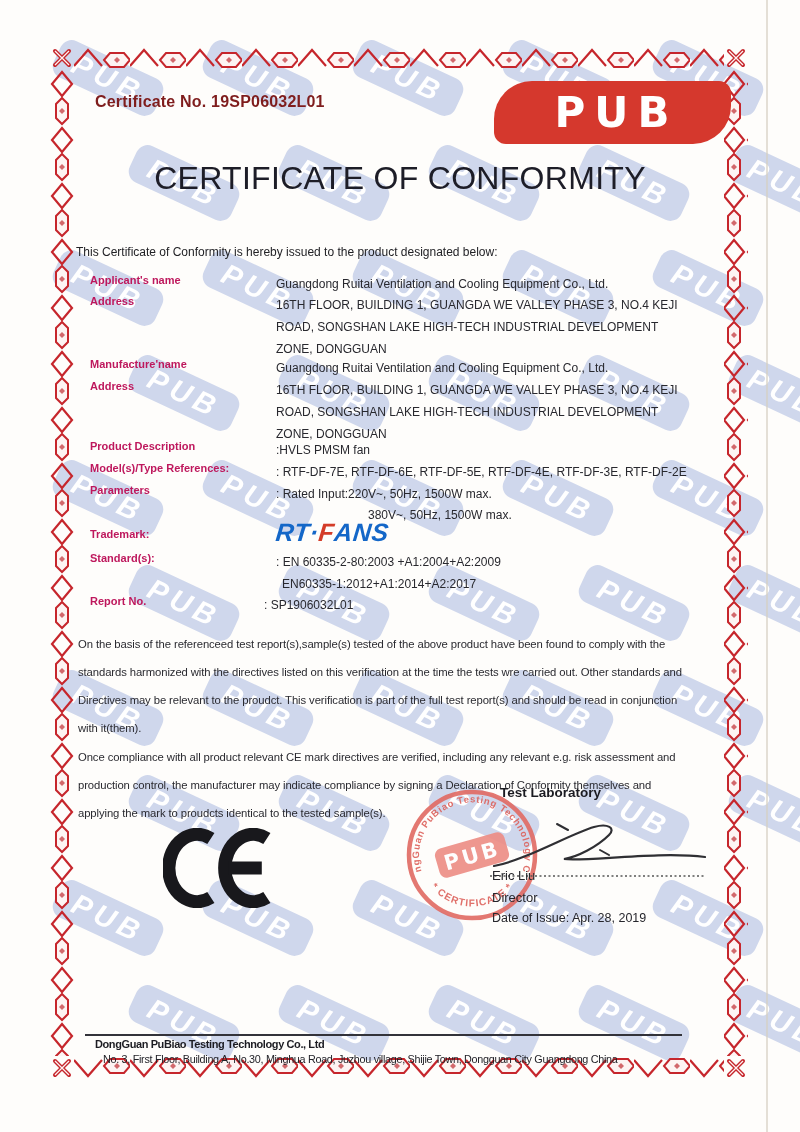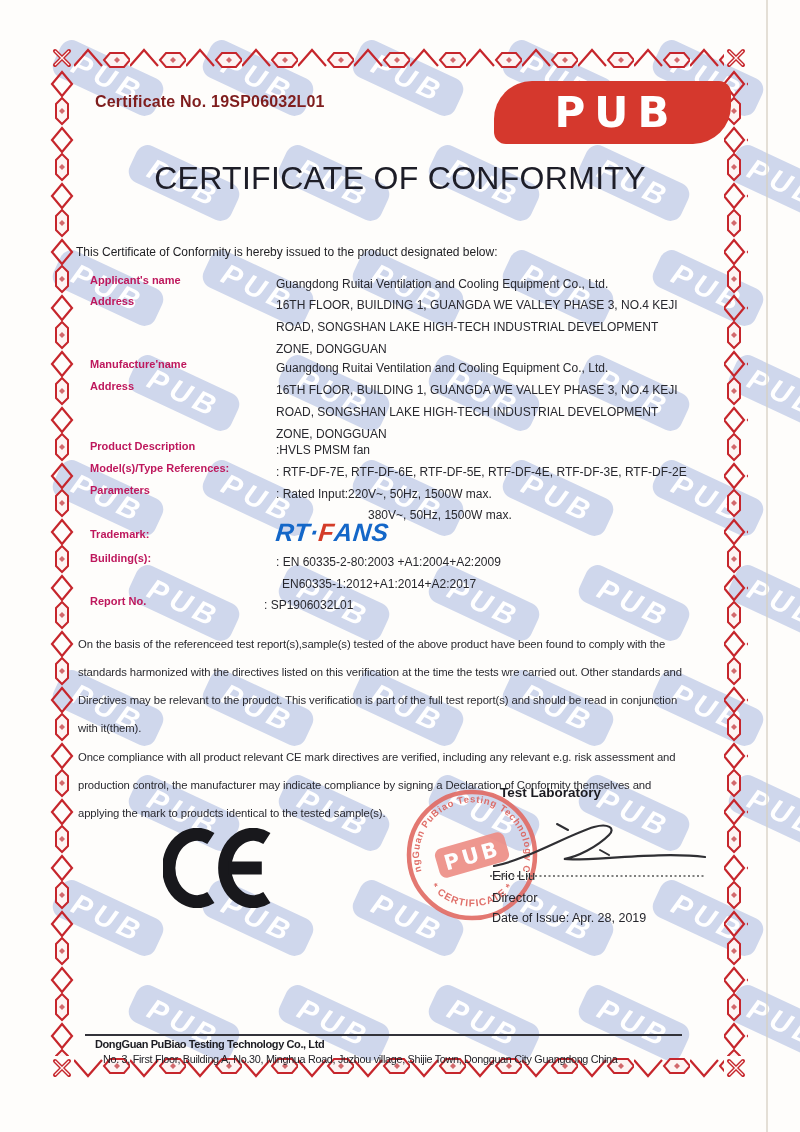--- a/index.html
+++ b/index.html
@@ -169,21 +169,21 @@
   <div class="abs content val" style="left:276px;top:484px;">: Rated Input:220V~, 50Hz, 1500W max.</div>
   <div class="abs content val" style="left:368px;top:505px;">380V~, 50Hz, 1500W max.</div>
 
   <div class="abs content lbl" style="left:90px;top:528px;">Trademark:</div>
   <div class="abs content tm" style="left:276px;top:518px;">
     <span class="tm-b">RT·</span>
     <span class="tm-r">F</span>
     <span class="tm-b">ANS</span>
   </div>
 
-  <div class="abs content lbl" style="left:90px;top:552px;">Building(s):</div>
+  <div class="abs content lbl" style="left:90px;top:552px;">Standard(s):</div>
   <div class="abs content val" style="left:276px;top:552px;">: EN 60335-2-80:2003 +A1:2004+A2:2009</div>
   <div class="abs content val" style="left:282px;top:574px;">EN60335-1:2012+A1:2014+A2:2017</div>
 
   <div class="abs content lbl" style="left:90px;top:595px;">Report No.</div>
   <div class="abs content val" style="left:264px;top:595px;">: SP1906032L01</div>
 
   <div class="abs content body-text" style="left:78px;top:630px;">On the basis of the referenceed test report(s),sample(s) tested of the above product have been found to comply with the
 standards harmonized with the directives listed on this verification at the time the tests wre carried out. Other standards and
 Directives may be relevant to the proudct. This verification is part of the full test report(s) and should be read in conjunction
 with it(them).</div>

